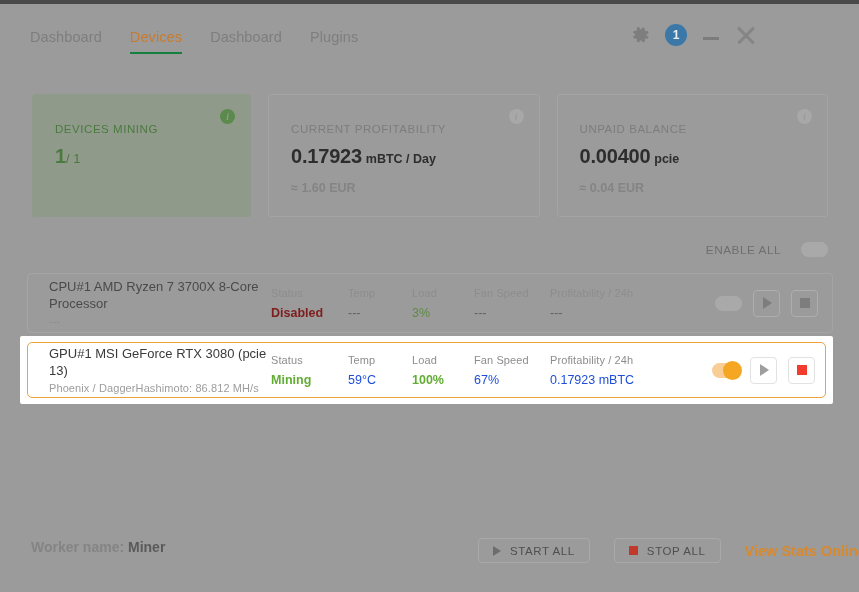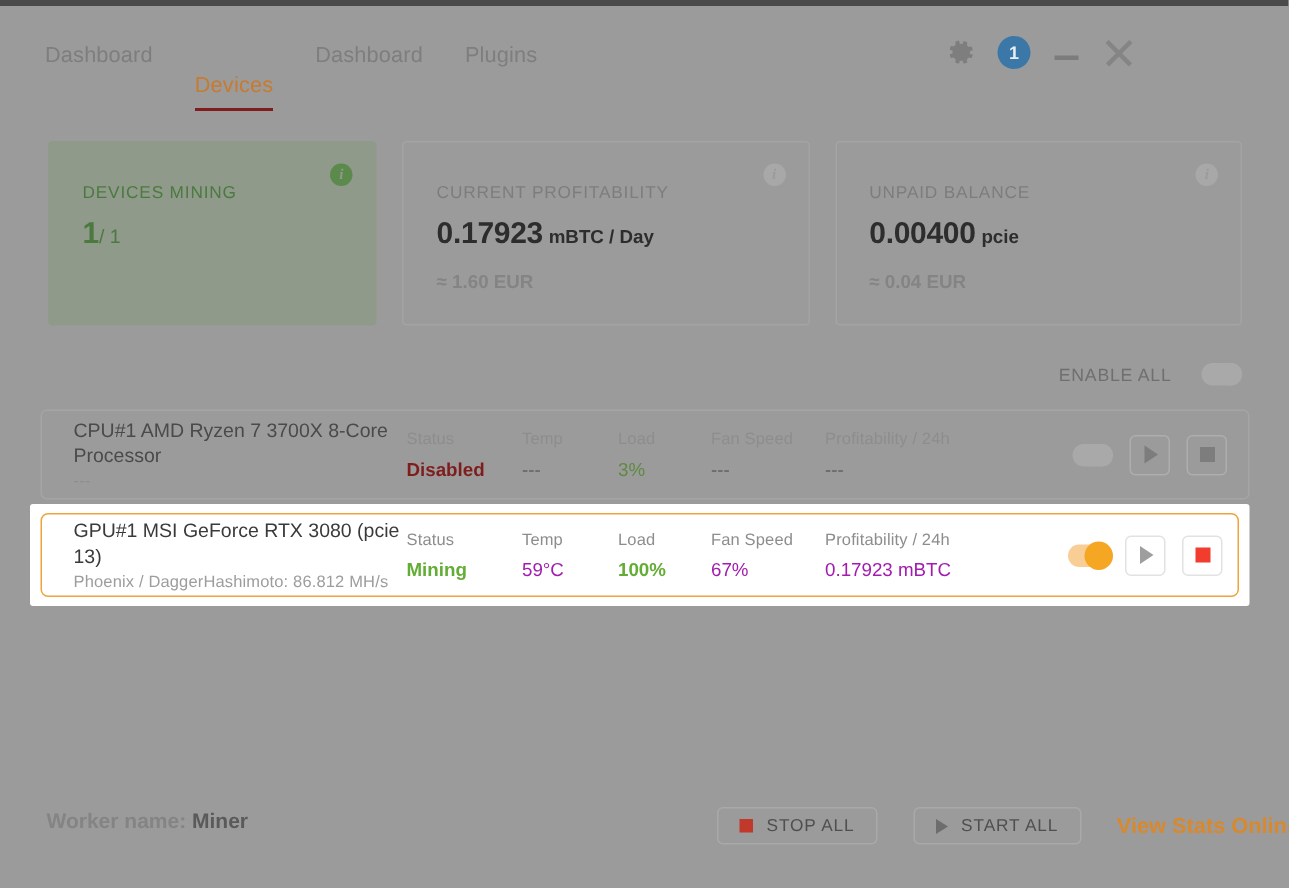--- a/index.html
+++ b/index.html
@@ -41,22 +41,21 @@
   .nav-tab {
     font-size: 14.5px;
     color: #7e7e7e;
     letter-spacing: .1px;
     padding-bottom: 7px;
     cursor: pointer;
     white-space: nowrap;
   }
   .nav-tab.active {
     color: #c77b30;
-    border-bottom: 2px solid #7f1d1d;
-    margin-top: 20px;
+    border-bottom: 2px solid #15803d;
   }
 
   .win-controls {
     position: absolute;
     right: 26px; top: 20px;
     display: flex;
     align-items: center;
     gap: 14px;
   }
   .gear-icon { width: 20px; height: 20px; display: block; cursor: pointer; }
@@ -265,21 +264,21 @@
     flex: 0 0 auto;
   }
   .metric-label {
     font-size: 11px;
     color: #8d8d8d;
     letter-spacing: .1px;
   }
   .metric-value {
     margin-top: 7px;
     font-size: 12.5px;
-    color: #a21caf;
+    color: #1d4ed8;
   }
   .metric-value.bold { font-weight: bold; }
   .metric-value.green { color: #63ad35; font-weight: bold; }
   .device-row.cpu .metric-value.green { color: #5f8a43; font-weight: normal; }
   .device-row.cpu .metric-value { color: #616161; }
   .device-row.cpu .metric-value.bold { color: #7f1d1d; }
 
   .col-status { flex: 0 0 77px; }
   .col-temp   { flex: 0 0 64px; }
   .col-load   { flex: 0 0 62px; }
@@ -498,21 +497,21 @@
   </div>
 </div>
 
 <div class="worker">
   <span>Worker name:</span>
   <span class="wname">Miner</span>
 </div>
 
 <div class="footer-actions">
   <div class="pill-btn">
+    <div class="tri-play"></div>
+    <span>START ALL</span>
+  </div>
+  <div class="pill-btn">
     <div class="sq-stop"></div>
     <span>STOP ALL</span>
   </div>
-  <div class="pill-btn">
-    <div class="tri-play"></div>
-    <span>START ALL</span>
-  </div>
   <div class="stats-link">View Stats Online</div>
 </div>
 
 </body></html>

